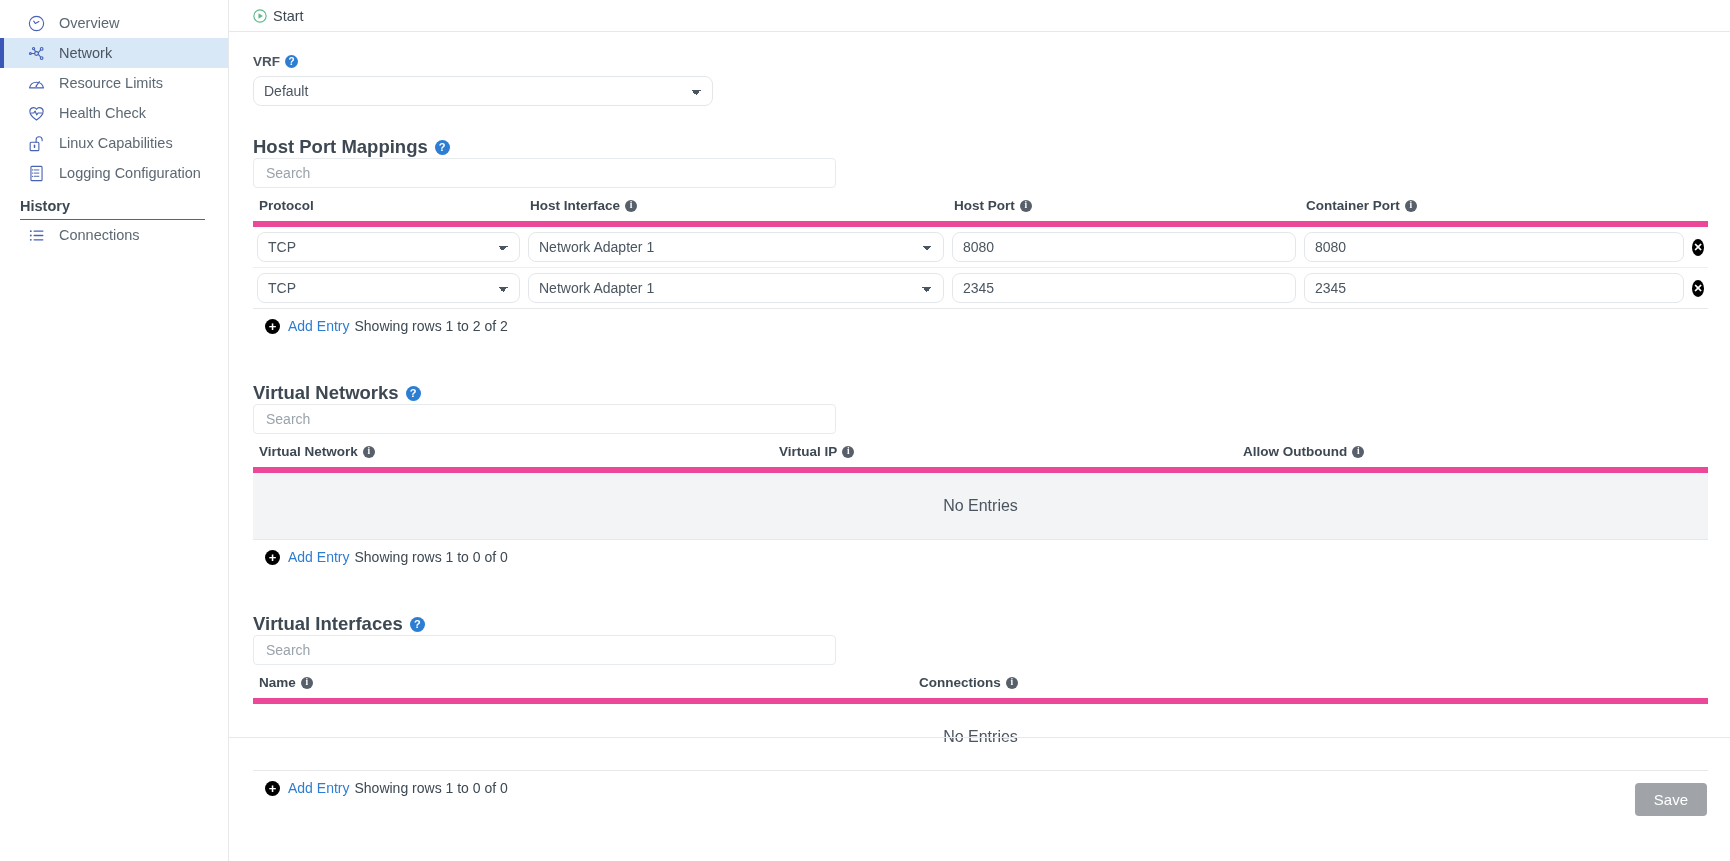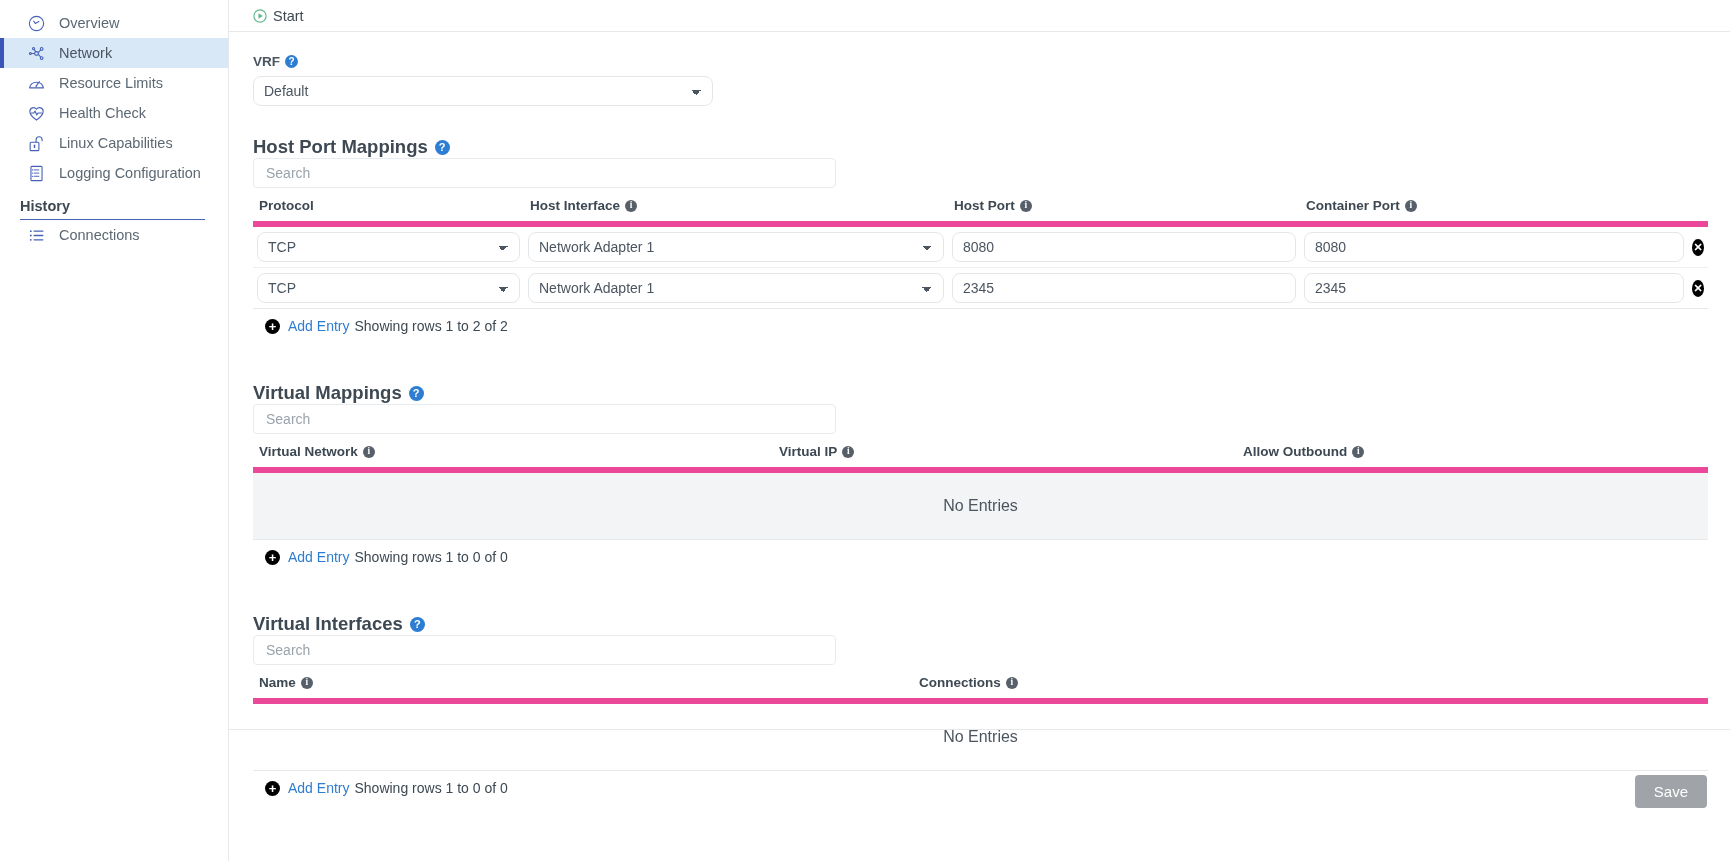--- a/index.html
+++ b/index.html
@@ -251,21 +251,21 @@
     cursor: pointer;
     text-decoration: none;
     font-size: 14px;
     margin-left: 3px;
   }
   .rows-info { color: #3d4852; font-size: 14px; }
 
   #footer-bar {
     position: absolute;
     left: 0; right: 0;
-    bottom: 8px;
+    bottom: 0;
     height: 124px;
     border-top: 1px solid #e6e8ea;
     display: flex;
     align-items: center;
     justify-content: flex-end;
     padding-right: 23px;
   }
   #save-btn {
     background: #a0a4a8;
     color: #fff;
@@ -466,21 +466,21 @@
         <div class="tbl-footer">
           <span class="plus-ico">+</span>
           <a class="add-link">Add Entry</a>
           <span class="rows-info">Showing rows 1 to 2 of 2</span>
         </div>
       </div>
 
       <div class="section" style="margin-top:48px;">
         <div class="section-head">
           <div class="section-title">
-            <span>Virtual Mappings</span>
+            <span>Virtual Networks</span>
             <span class="help-ico">?</span>
           </div>
           <input class="search-box" type="text" placeholder="Search" style="">
         </div>
         <table class="grid">
           <colgroup>
               <col style="width:520px">
               <col style="width:464px">
               <col>
             </colgroup>

